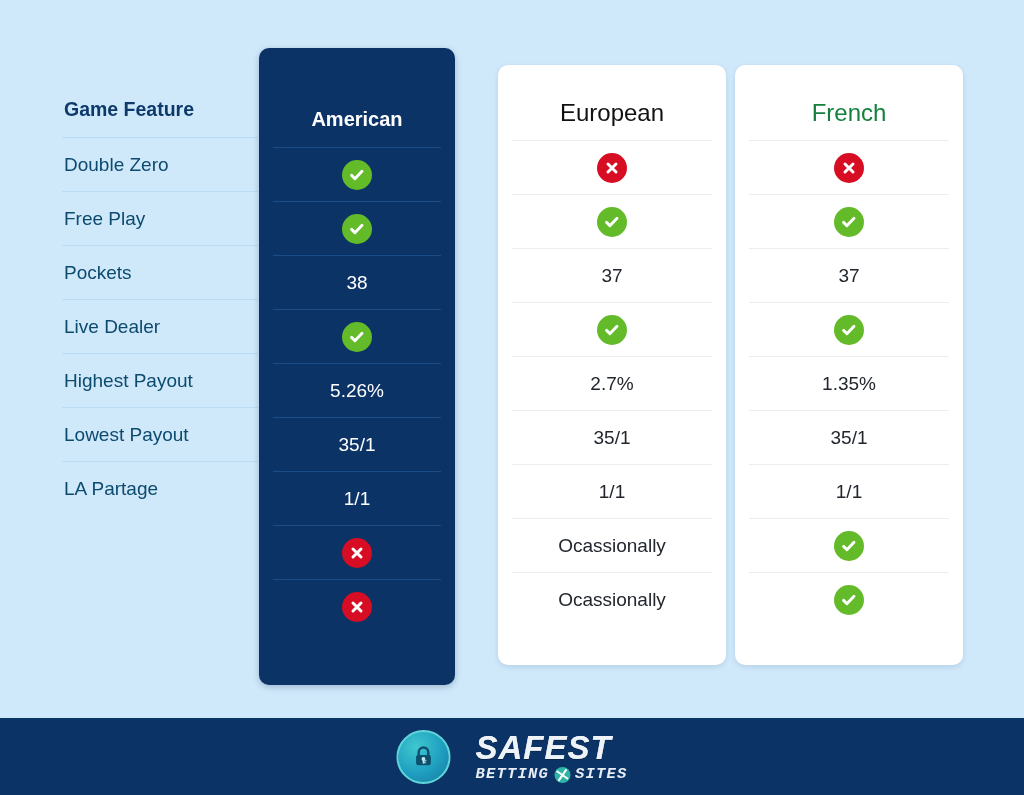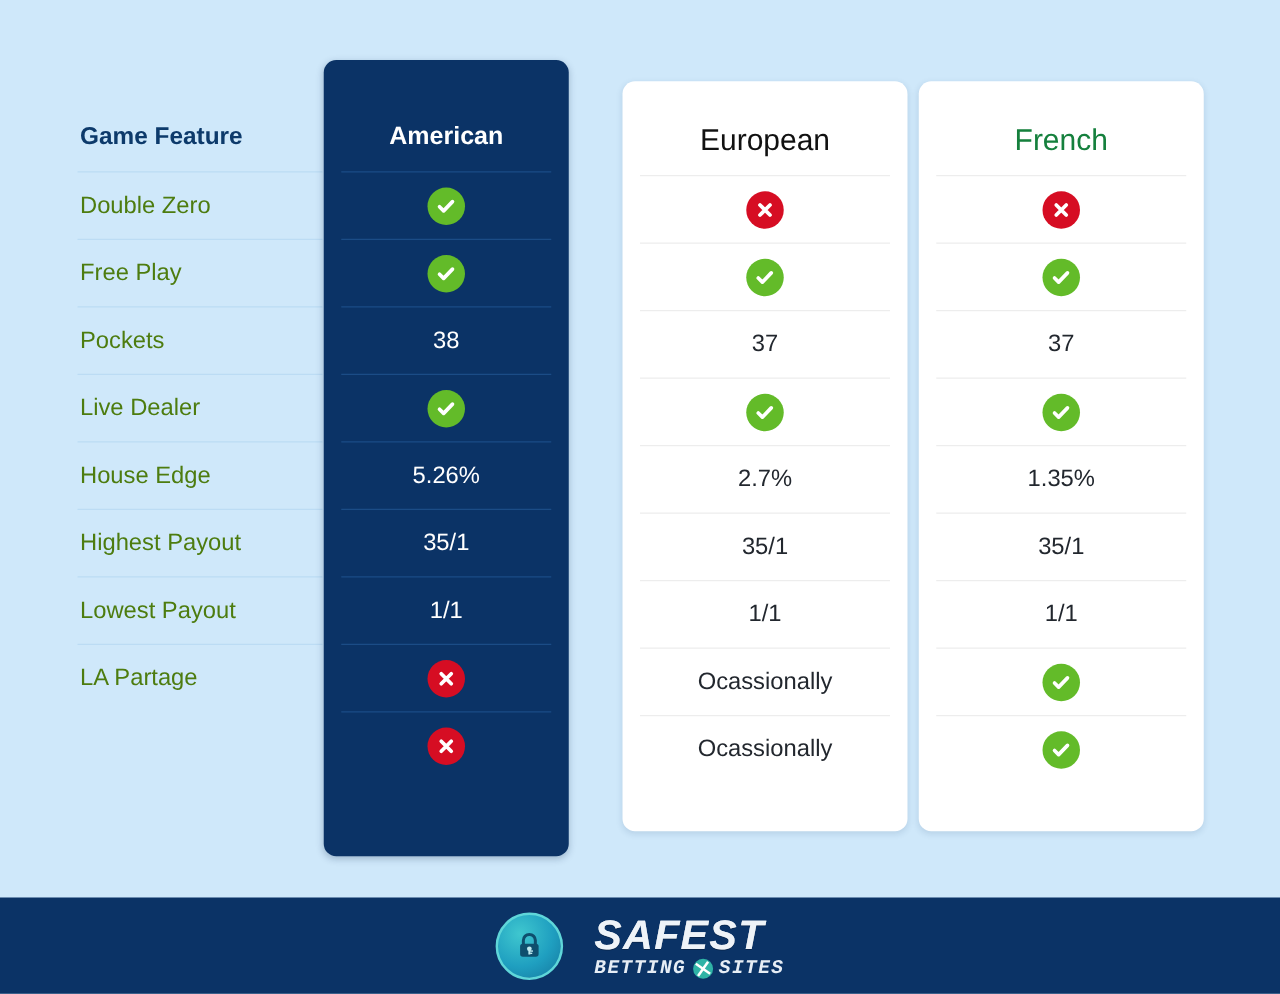--- a/index.html
+++ b/index.html
@@ -37,21 +37,21 @@
     top: 82px;
     width: 196px;
   }
   #col-feature .cell {
     height: 54px;
     display: flex;
     align-items: center;
     justify-content: flex-start;
     border-bottom: 1px solid #bcdcf4;
     font-size: 19px;
-    color: #4d7c0f;
+    color: #0c4a6e;
     padding-left: 2px;
     box-sizing: border-box;
   }
   #col-feature .cell.head {
     height: 56px;
     font-weight: bold;
     color: #0d3a6b;
     font-size: 19.5px;
   }
   #col-feature .cell:last-child {
@@ -60,21 +60,21 @@
 
   
   #col-american {
     left: 259px;
     top: 48px;
     width: 196px;
     height: 637px;
     background: #0b3366;
     border-radius: 10px;
     box-shadow: 0 2px 6px rgba(10,40,80,0.25);
-    padding-top: 34px;
+    padding-top: 44px;
   }
   #col-american .cell {
     height: 54px;
     display: flex;
     align-items: center;
     justify-content: center;
     border-bottom: 1px solid #1b4c86;
     color: #ffffff;
     font-size: 19px;
     margin: 0 14px;
@@ -221,21 +221,20 @@
 <body>
 
 <div id="comparison">
 
   <div class="col" id="col-feature">
     <div class="cell head">Game Feature</div>
     <div class="cell">Double Zero</div>
     <div class="cell">Free Play</div>
     <div class="cell">Pockets</div>
     <div class="cell">Live Dealer</div>
-    <div class="cell">House Edge</div>
     <div class="cell">Highest Payout</div>
     <div class="cell">Lowest Payout</div>
     <div class="cell">LA Partage</div>
   </div>
 
   <div class="col" id="col-american">
     <div class="cell head">American</div>
     <div class="cell">
         <span class="mark yes">
           <svg width="18" height="18" viewBox="0 0 18 18">

